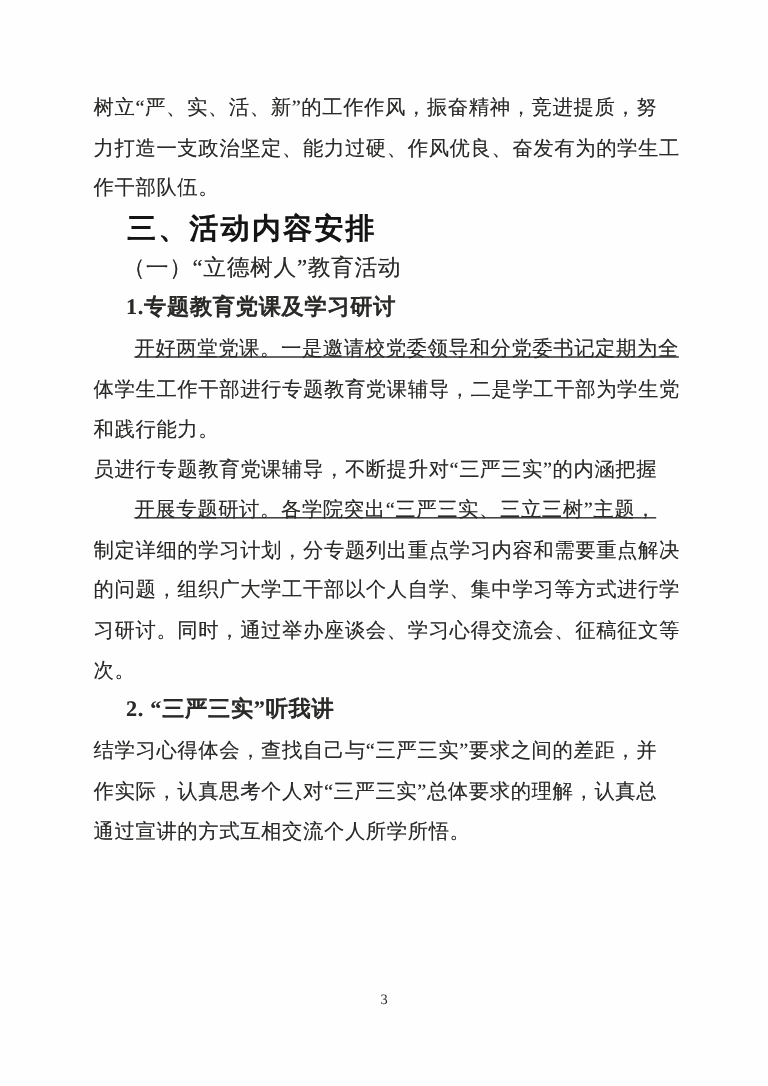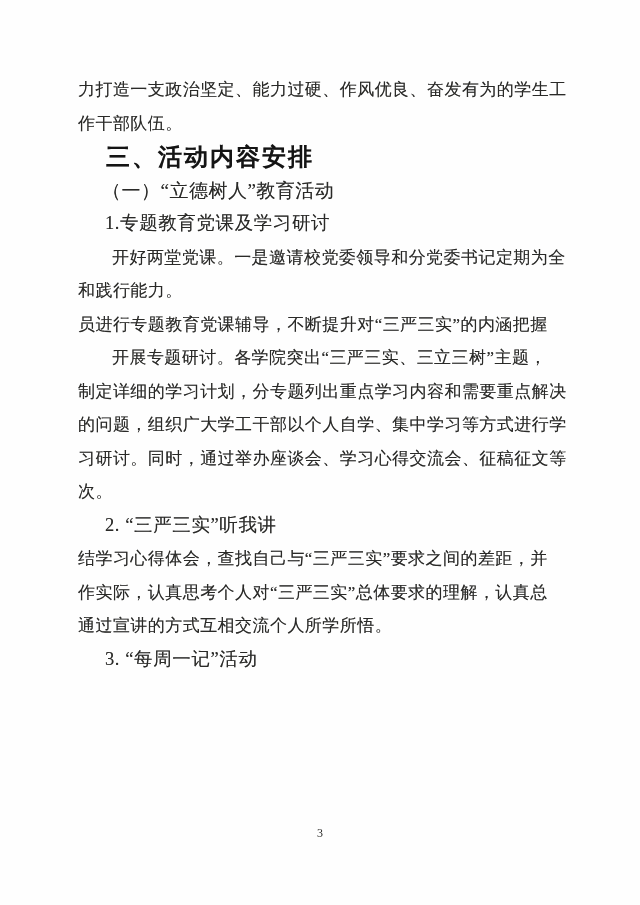--- a/index.html
+++ b/index.html
@@ -22,73 +22,75 @@
   }
   .line {
     line-height: 33.5px;
     height: 33.5px;
     white-space: nowrap;
     font-size: 17px;
     letter-spacing: 0.45px;
     text-shadow: 0 0 0.4px rgba(40,40,40,0.45);
   }
   
-  .line.body-indent { padding-left: 34px; }
+  .line.body-indent { padding-left: 34px; text-decoration: underline; }
   
   .line.heading1 {
     padding-left: 28px;
     font-family: "Liberation Sans", "DejaVu Sans", sans-serif;
     font-weight: bold;
     font-size: 24px;
     letter-spacing: 2px;
     color: var(--heading-color, #141414);
   }
   
   .line.heading2 {
     padding-left: 24px;
     font-size: 19px;
     letter-spacing: 0.5px;
   }
   
   .line.item {
     padding-left: 27px;
     font-size: 18.5px;
     letter-spacing: 0.6px;
+    font-weight: bold;
   }
   .footer {
     position: absolute;
     left: 0;
     right: 0;
     top: 826px;
     text-align: center;
     font-size: 12px;
     line-height: 14px;
     color: var(--text-color, #2a2a28);
   }
 </style>
 </head>
 <body>
 
 <div class="page">
   <div class="content" id="document-lines">
+      <div class="line body">树立“严、实、活、新”的工作作风，振奋精神，竞进提质，努</div>
       <div class="line body">力打造一支政治坚定、能力过硬、作风优良、奋发有为的学生工</div>
       <div class="line body-end">作干部队伍。</div>
       <div class="line heading1">三、活动内容安排</div>
       <div class="line heading2">（一）“立德树人”教育活动</div>
       <div class="line item">1.专题教育党课及学习研讨</div>
       <div class="line body-indent">开好两堂党课。一是邀请校党委领导和分党委书记定期为全</div>
+      <div class="line body">体学生工作干部进行专题教育党课辅导，二是学工干部为学生党</div>
       <div class="line body-end">和践行能力。</div>
       <div class="line body">员进行专题教育党课辅导，不断提升对“三严三实”的内涵把握</div>
       <div class="line body-indent">开展专题研讨。各学院突出“三严三实、三立三树”主题，</div>
       <div class="line body">制定详细的学习计划，分专题列出重点学习内容和需要重点解决</div>
       <div class="line body">的问题，组织广大学工干部以个人自学、集中学习等方式进行学</div>
       <div class="line body">习研讨。同时，通过举办座谈会、学习心得交流会、征稿征文等</div>
       <div class="line body-end">次。</div>
       <div class="line item">2. “三严三实”听我讲</div>
       <div class="line body">结学习心得体会，查找自己与“三严三实”要求之间的差距，并</div>
       <div class="line body">作实际，认真思考个人对“三严三实”总体要求的理解，认真总</div>
       <div class="line body-end">通过宣讲的方式互相交流个人所学所悟。</div>
-      <div class="line item">3. “每周一记”活动</div>
     </div>
   <div class="footer">
     <span>3</span>
   </div>
 </div>
 
 </body></html>

